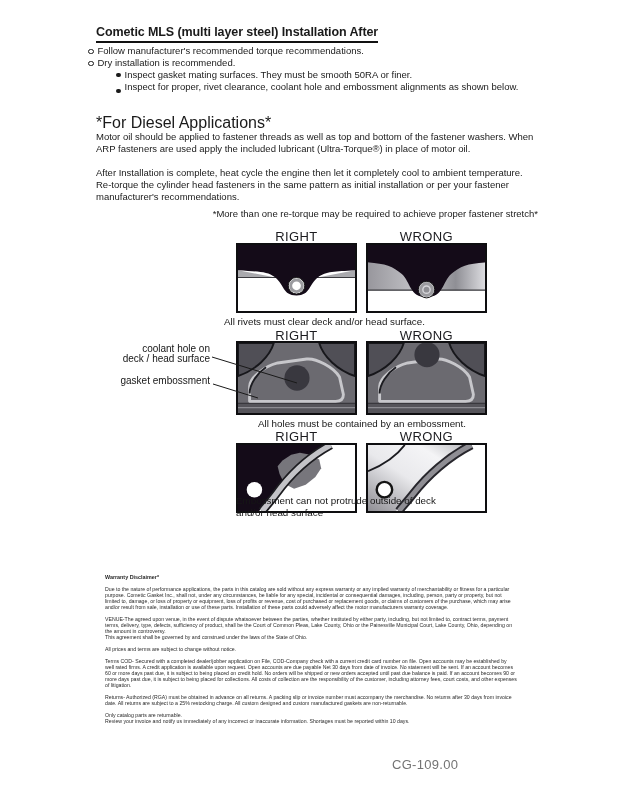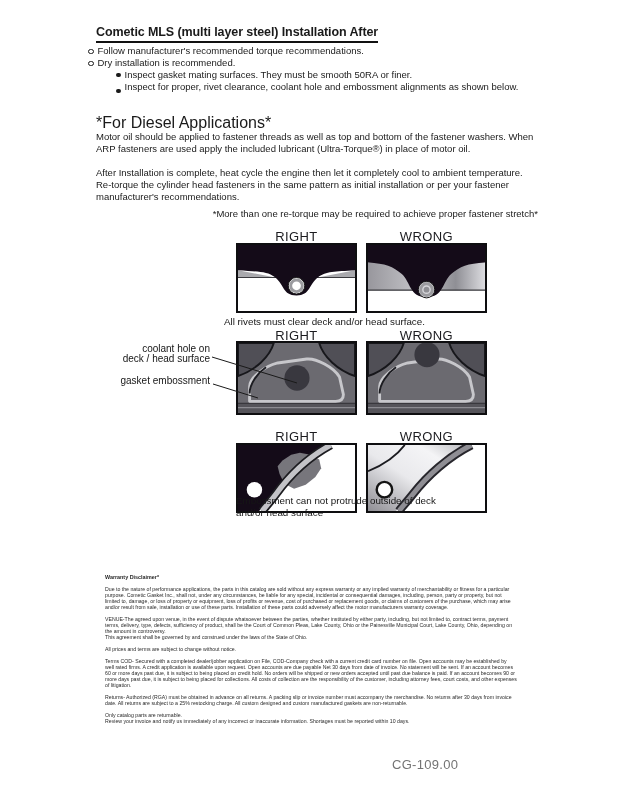--- a/index.html
+++ b/index.html
@@ -132,20 +132,21 @@
       <path d="M12,52 C12,42 20,31 29,25" fill="none" stroke="#1c1c21" stroke-width="2"></path>
       <circle cx="61" cy="12" r="13" fill="#39383f"></circle>
     </svg>
   </div>
 
   <svg class="abs" style="left:205px;top:340px;" width="100" height="65">
     <line x1="7" y1="17" x2="92" y2="43" stroke="#1a1a1a" stroke-width="1"></line>
     <line x1="8" y1="44" x2="53" y2="58" stroke="#1a1a1a" stroke-width="1"></line>
   </svg>
 
+  <div class="abs fig-caption" style="left:236px;top:418px;width:252px;text-align:center;">All holes must be contained by an embossment.</div>
 
   <div class="abs fig-label" style="left:236px;top:429px;">RIGHT</div>
   <div class="abs fig-label" style="left:366px;top:429px;">WRONG</div>
 
   <div class="abs fig-frame" style="left:236px;top:443px;height:70px;">
     <svg viewBox="0 0 121 68" preserveAspectRatio="none">
       <rect width="121" height="68" fill="#ffffff"></rect>
       <path d="M0,0 H92 C68,13 48,33 35,50 C29,58 25,63 22,68 H0 Z" fill="#140b18"></path>
       <polygon points="46,16 55,10 64,8 75,10 84,15 86,24 80,33 70,41 58,45 48,40 43,30 41,22" fill="#77767c"></polygon>
       <path d="M96,0 C72,13 52,33 39,51 C33,59 28,64 25,68" fill="none" stroke="#1c1c20" stroke-width="9"></path>

